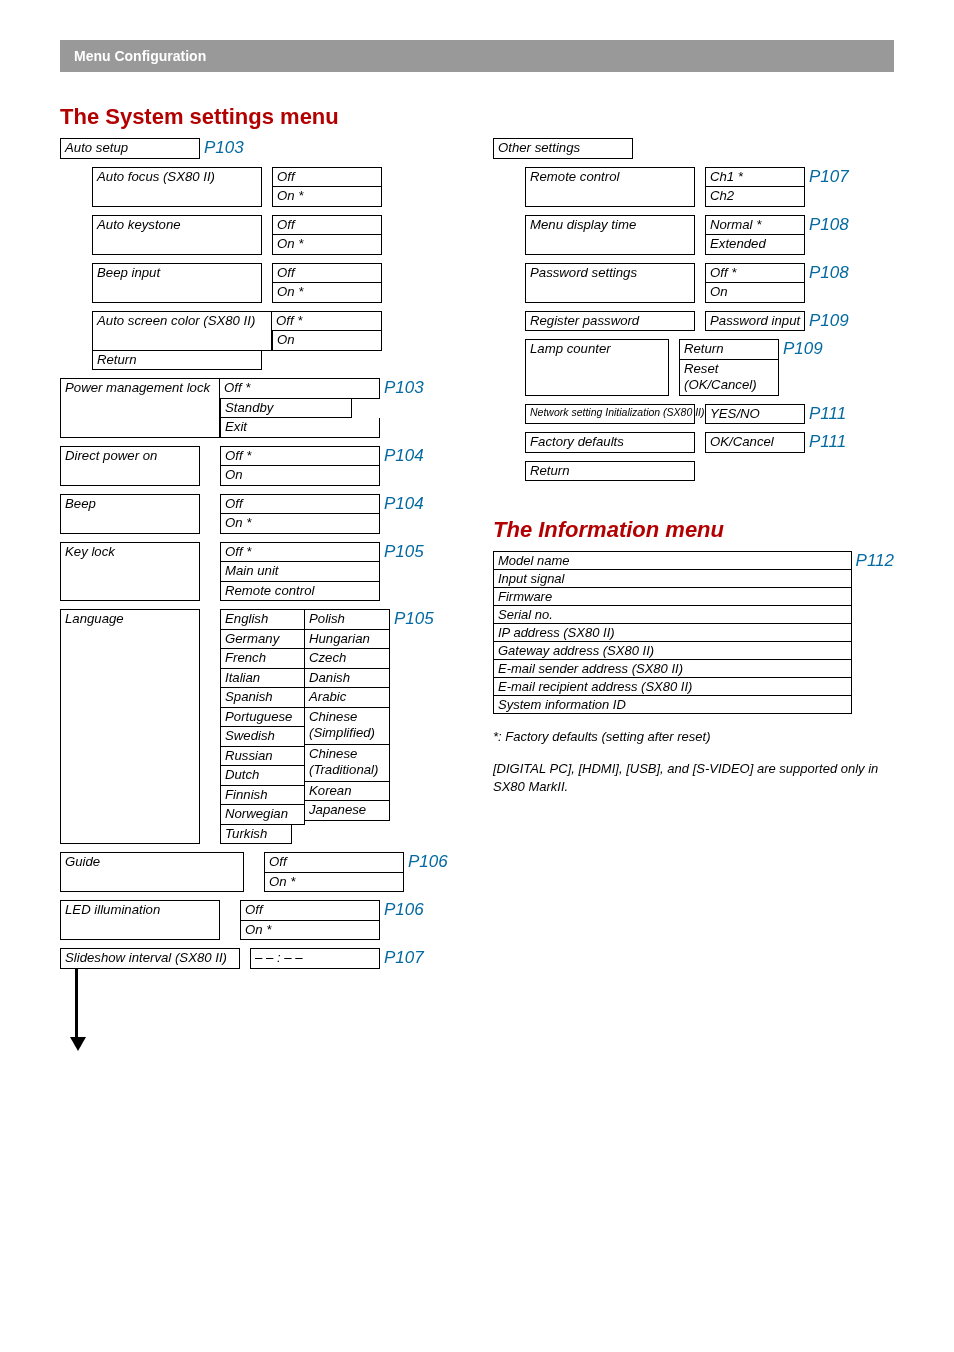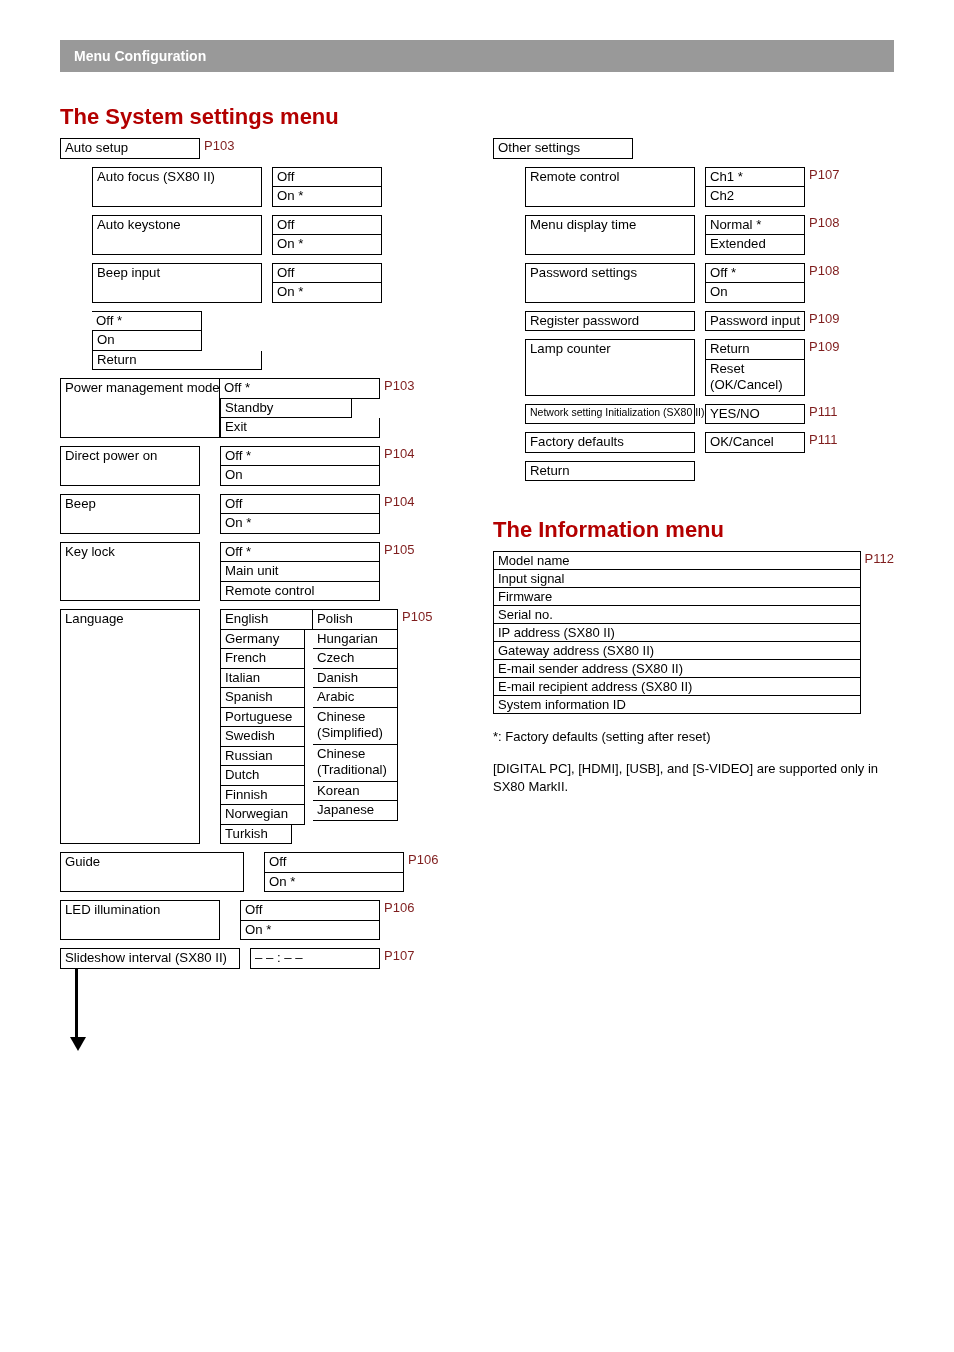--- a/index.html
+++ b/index.html
@@ -1,25 +1,25 @@
 <!DOCTYPE html>
 <html><head>
 <meta charset="utf-8">
 <style>
   * { box-sizing: border-box; margin: 0; padding: 0; }
   body { font-family: Arial, Helvetica, sans-serif; width: 954px; background: #fff; padding: 40px 60px; font-size: 13.2px; color: #000; }
   .header-bar { background: #999; color: #fff; padding: 8px 14px; font-size: 14px; font-weight: bold; margin-bottom: 32px; }
   h1 { color: #b30000; font-size: 22px; margin-bottom: 8px; font-weight: bold; }
   .columns { display: flex; gap: 32px; }
-  .col { flex: 1; }
+  .col { flex: 1; font-style: italic; }
   .cellbox { border: 1px solid #000; padding: 1px 4px; background: #fff; line-height: 1.25; white-space: nowrap; }
   .row { display: flex; align-items: stretch; }
   .indent1 { margin-left: 32px; }
   .vsp { height: 8px; }
-  .pglink { color: #7f1d1d; font-size: 13px; padding-left: 4px; align-self: flex-start; }
+  .pglink { color: #0369a1; font-size: 17px; padding-left: 4px; align-self: flex-start; }
   table.info { border-collapse: collapse; width: 100%; }
   table.info td { border: 1px solid #000; padding: 1px 4px; font-size: 13px; }
   .footnote { font-size: 13px; margin-top: 14px; line-height: 1.4; }
   .arrow { width: 0; height: 0; border-left: 8px solid transparent; border-right: 8px solid transparent; border-top: 14px solid #000; margin-left: 10px; margin-top:-2px;}
   .arrow-stem { width: 3px; height: 70px; background: #000; margin-left: 15px; }
   .small { font-size: 10.5px; }
 </style>
 </head>
 <body>
 
@@ -61,33 +61,34 @@
       <div class="cellbox" style="width:170px">Beep input</div>
       <div style="width:10px"></div>
       <div>
         <div class="cellbox" style="width:110px">Off</div>
         <div class="cellbox" style="width:110px;border-top:none">On *</div>
       </div>
     </div>
     <div class="vsp"></div>
 
     <div class="row indent1">
+      <div class="cellbox" style="width:180px">Auto screen color (SX80 II)</div>
       <div>
         <div class="cellbox" style="width:110px;border-left:none">Off *</div>
         <div class="cellbox" style="width:110px;border-top:none">On</div>
       </div>
     </div>
 
     <div class="row indent1">
       <div class="cellbox" style="width:170px;border-top:none">Return</div>
     </div>
     <div class="vsp"></div>
 
     <div class="row">
-      <div class="cellbox" style="width:160px">Power management mode</div>
+      <div class="cellbox" style="width:160px">Power management lock</div>
       <div>
         <div class="cellbox" style="width:160px;border-left:none">Off *</div>
         <div class="cellbox" style="width:132px;border-top:none">Standby</div>
         <div class="cellbox" style="width:160px;border-top:none">Exit</div>
       </div>
       <span class="pglink">P103</span>
     </div>
     <div class="vsp"></div>
 
     <div class="row">
@@ -122,21 +123,21 @@
       </div>
       <span class="pglink">P105</span>
     </div>
     <div class="vsp"></div>
 
     <div class="row">
       <div class="cellbox" style="width:140px">Language</div>
       <div style="width:20px"></div>
       <div style="display:flex">
         <div>
-          <div class="cellbox" style="width:93px">English</div>
+          <div class="cellbox" style="width:85px">English</div>
           <div class="cellbox" style="width:85px;border-top:none">Germany</div>
           <div class="cellbox" style="width:85px;border-top:none">French</div>
           <div class="cellbox" style="width:85px;border-top:none">Italian</div>
           <div class="cellbox" style="width:85px;border-top:none">Spanish</div>
           <div class="cellbox" style="width:85px;border-top:none">Portuguese</div>
           <div class="cellbox" style="width:85px;border-top:none">Swedish</div>
           <div class="cellbox" style="width:85px;border-top:none">Russian</div>
           <div class="cellbox" style="width:85px;border-top:none">Dutch</div>
           <div class="cellbox" style="width:85px;border-top:none">Finnish</div>
           <div class="cellbox" style="width:85px;border-top:none">Norwegian</div>
@@ -233,21 +234,21 @@
 
     <div class="row indent1">
       <div class="cellbox" style="width:170px">Register password</div>
       <div style="width:10px"></div>
       <div class="cellbox" style="width:100px">Password input</div>
       <span class="pglink">P109</span>
     </div>
     <div class="vsp"></div>
 
     <div class="row indent1">
-      <div class="cellbox" style="width:170px">Lamp counter</div>
+      <div class="cellbox" style="width:144px">Lamp counter</div>
       <div style="width:10px"></div>
       <div>
         <div class="cellbox" style="width:100px">Return</div>
         <div class="cellbox" style="width:100px;border-top:none;white-space:normal">Reset (OK/Cancel)</div>
       </div>
       <span class="pglink">P109</span>
     </div>
     <div class="vsp"></div>
 
     <div class="row indent1">

